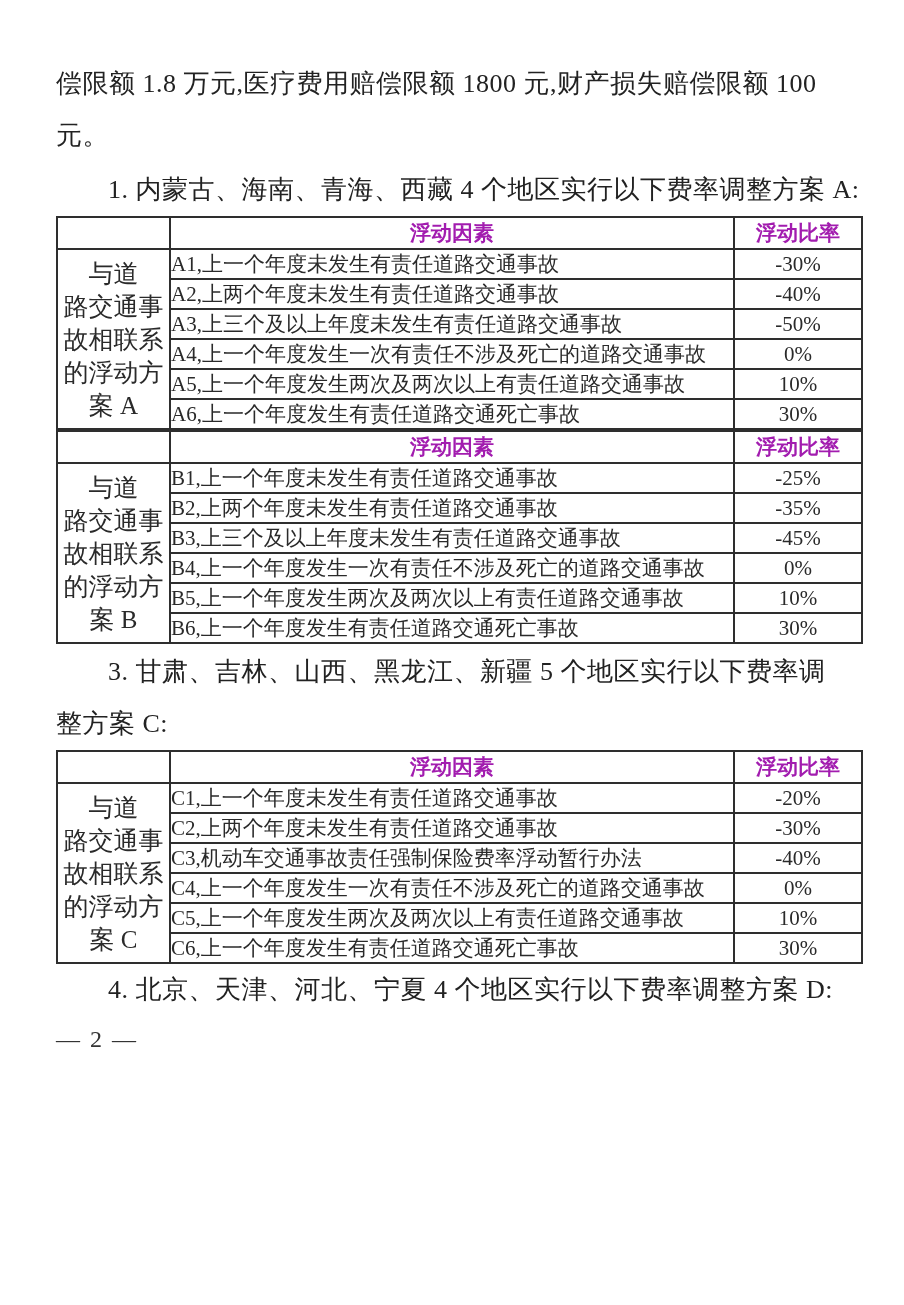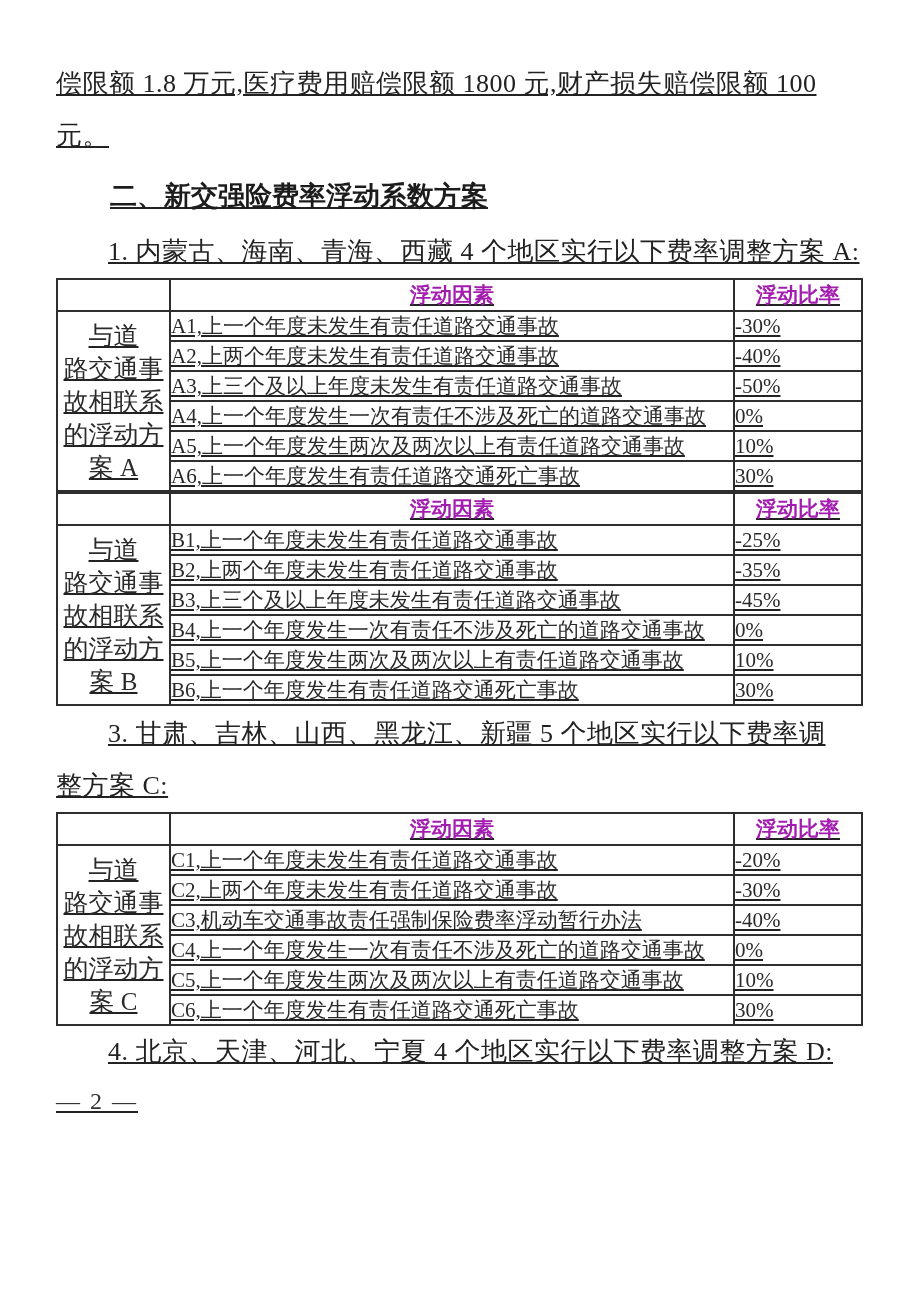--- a/index.html
+++ b/index.html
@@ -8,21 +8,20 @@
     background: #ffffff;
     color: #222222;
     font-family: "Liberation Serif", "DejaVu Serif", serif;
     overflow: hidden;
   }
   .page {
     box-sizing: border-box;
     width: 904px; height: 1305px;
     padding: 58px 34px 0 56px;
     position: relative;
-    text-decoration: underline;
   }
   .ml { white-space: pre-line; }
 
   p.body-text {
     margin: 0;
     font-size: 26px;
     line-height: 52px;
     text-align: justify;
     letter-spacing: 0.5px;
   }
@@ -62,21 +61,21 @@
     font-weight: 700;
     font-size: 21px;
     text-align: center;
     height: 30px;
     color: #a21caf;
   }
   td.factor {
     text-align: left;
     padding-left: 38px;
   }
-  td.ratio { }
+  td.ratio { text-align: center; }
   td.side {
     text-align: center;
     line-height: 33px;
     font-size: 25px;
   }
   .tbl-b { margin-top: 2px; }
   .tbl-c { margin-top: 10px; }
   .sec-3 { margin-top: 4px; }
   .sec-4 { margin-top: 4px; }
 
@@ -88,21 +87,20 @@
   }
 </style>
 </head>
 <body>
 
 <div class="page">
 
   <p class="body-text ml">偿限额 1.8 万元,医疗费用赔偿限额 1800 元,财产损失赔偿限额 100
 元。</p>
 
-  <h2 class="doc-heading">二、新交强险费率浮动系数方案</h2>
 
 
   <p class="body-text indent section-heading">1. 内蒙古、海南、青海、西藏 4 个地区实行以下费率调整方案 A:</p>
 
   <table class="rate-table tbl-a">
     <colgroup>
         <col class="c1">
         <col class="c2">
         <col class="c3">
       </colgroup>

